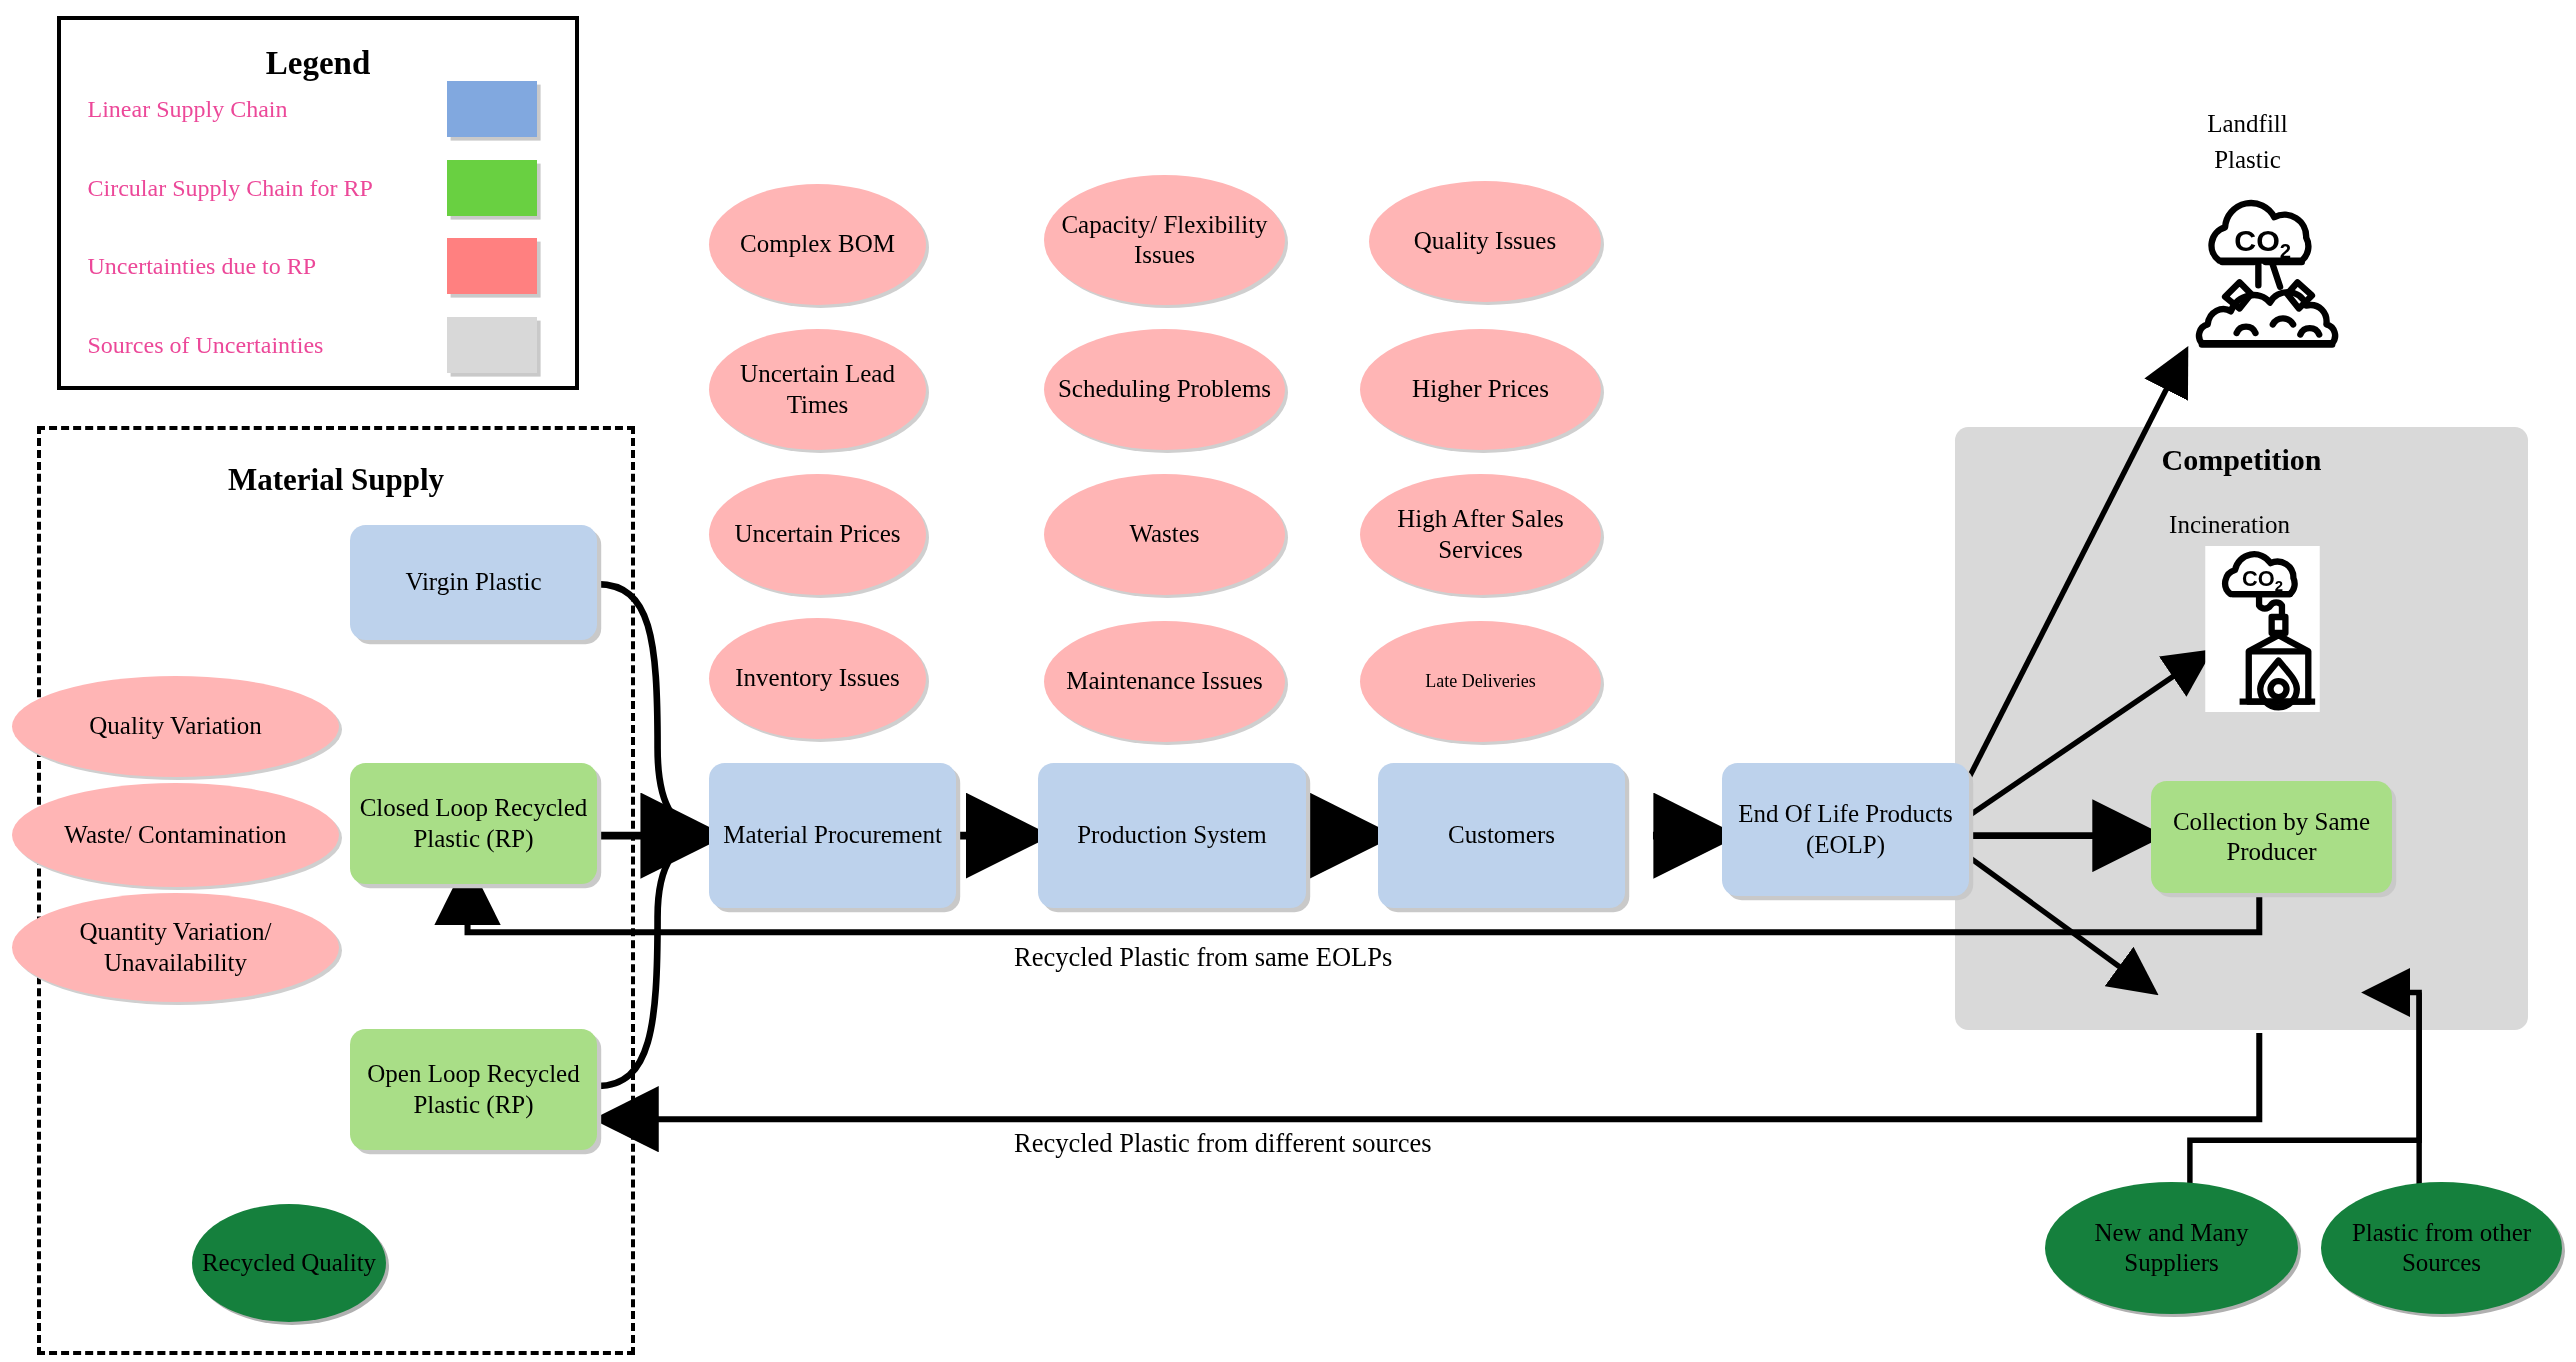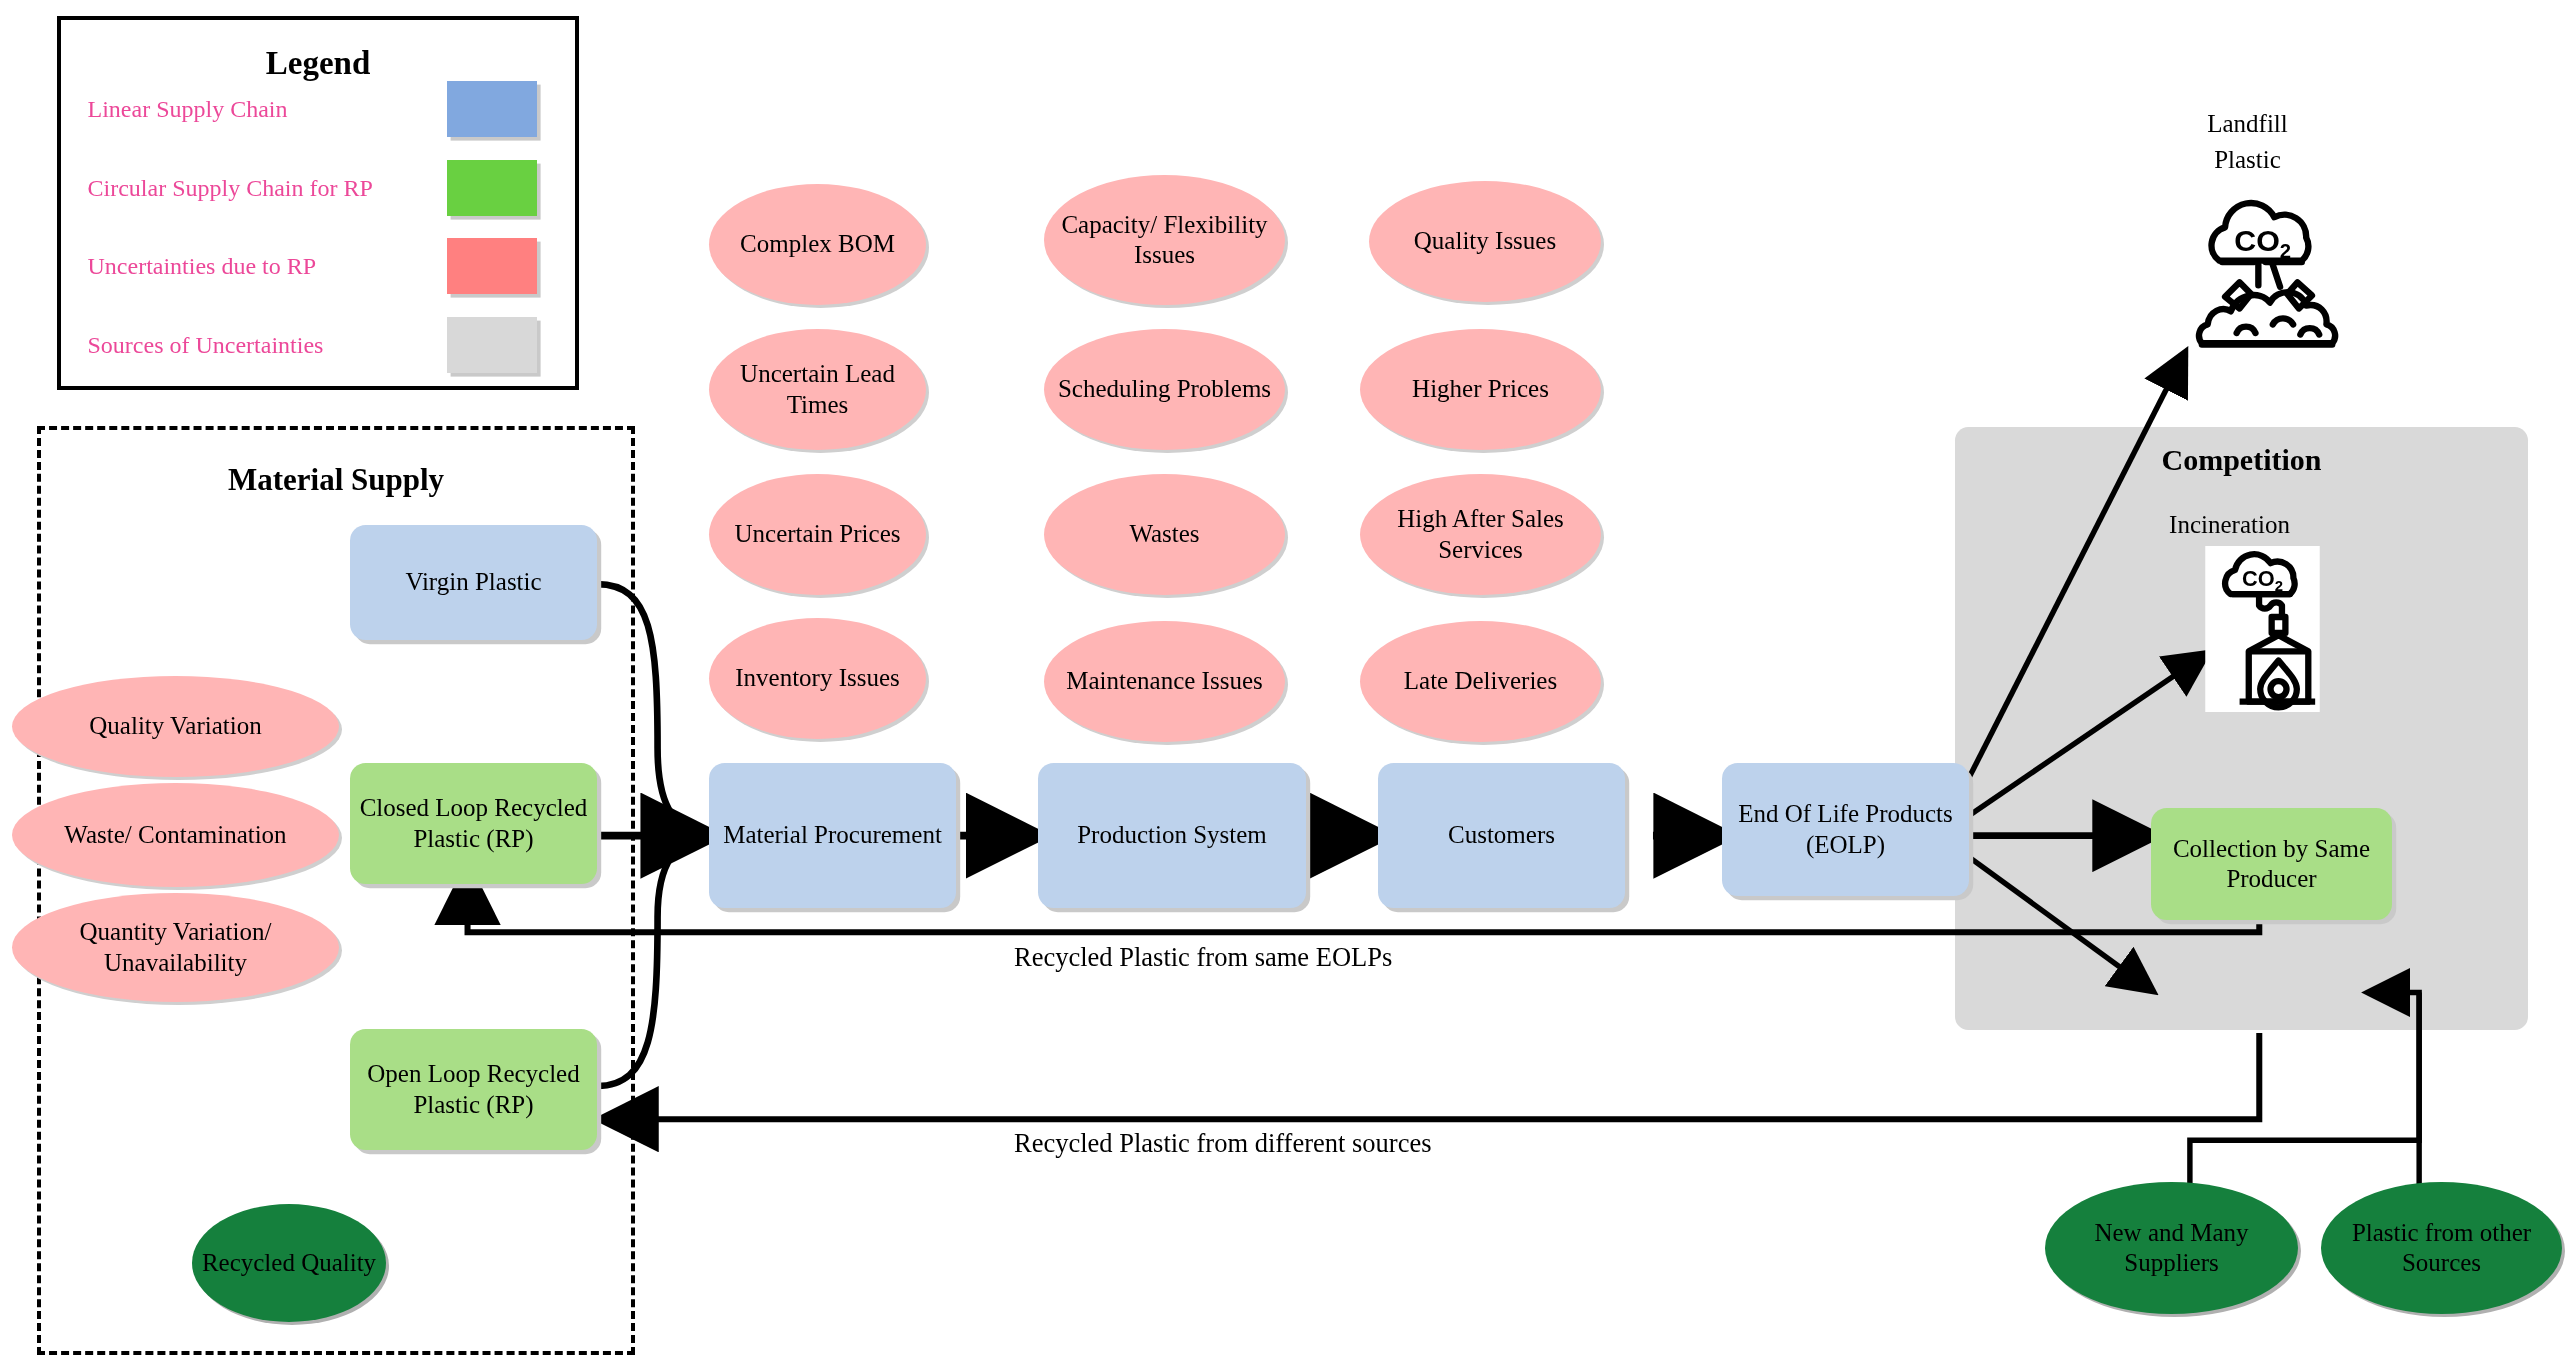--- a/index.html
+++ b/index.html
@@ -206,38 +206,38 @@
 
   <div class="node ell" style="left:1369px;top:181px;width:232px;height:121px;font-size:25px;">
     <span>Quality Issues</span>
   </div>
   <div class="node ell" style="left:1360px;top:329px;width:241px;height:121px;font-size:25px;">
     <span>Higher Prices</span>
   </div>
   <div class="node ell" style="left:1360px;top:474px;width:241px;height:121px;font-size:25px;">
     <span>High After Sales Services</span>
   </div>
-  <div class="node ell" style="left:1360px;top:621px;width:241px;height:121px;font-size:25px;">
+  <div class="node ell" style="left:1360px;top:621px;width:241px;height:121px;font-size:18px;">
     <span>Late Deliveries</span>
   </div>
 
   <div class="node rbox blue" style="left:709px;top:763px;width:247px;height:145px;font-size:25px;">
     <span>Material Procurement</span>
   </div>
   <div class="node rbox blue" style="left:1038px;top:763px;width:268px;height:145px;font-size:25px;">
     <span>Production System</span>
   </div>
   <div class="node rbox blue" style="left:1378px;top:763px;width:247px;height:145px;font-size:25px;">
     <span>Customers</span>
   </div>
   <div class="node rbox blue" style="left:1722px;top:763px;width:247px;height:133px;font-size:25px;padding:0 9.7px;">
     <span>End Of Life Products (EOLP)</span>
   </div>
 
-  <div class="node rbox green" style="left:2151px;top:808px;width:241px;height:112px;font-size:25px;padding:0 8.4px;">
+  <div class="node rbox green" style="left:2151px;top:781px;width:241px;height:112px;font-size:25px;padding:0 8.4px;">
     <span>Collection by Same Producer</span>
   </div>
 
   <div class="icon-caption" style="left:2130px;top:510px;width:199px;">Incineration</div>
   <svg class="icon-svg" style="left:2205px;top:546px;" width="115" height="166" viewBox="0 0 100 145">
     <rect x="0" y="0" width="100" height="145" fill="#ffffff"></rect>
     <g fill="none" stroke="#000" stroke-width="5.5" stroke-linecap="round" stroke-linejoin="round">
       <path d="M22,42 a12,12 0 0,1 4,-21 a17,17 0 0,1 31,-6 a14,14 0 0,1 20,13 a12,12 0 0,1 -3,14 z"></path>
       <path d="M24,42 L74,42"></path>
       <path d="M47,44 L47,52 a6,6 0 0,0 10,0 a6,6 0 0,1 10,0 L67,60"></path>

